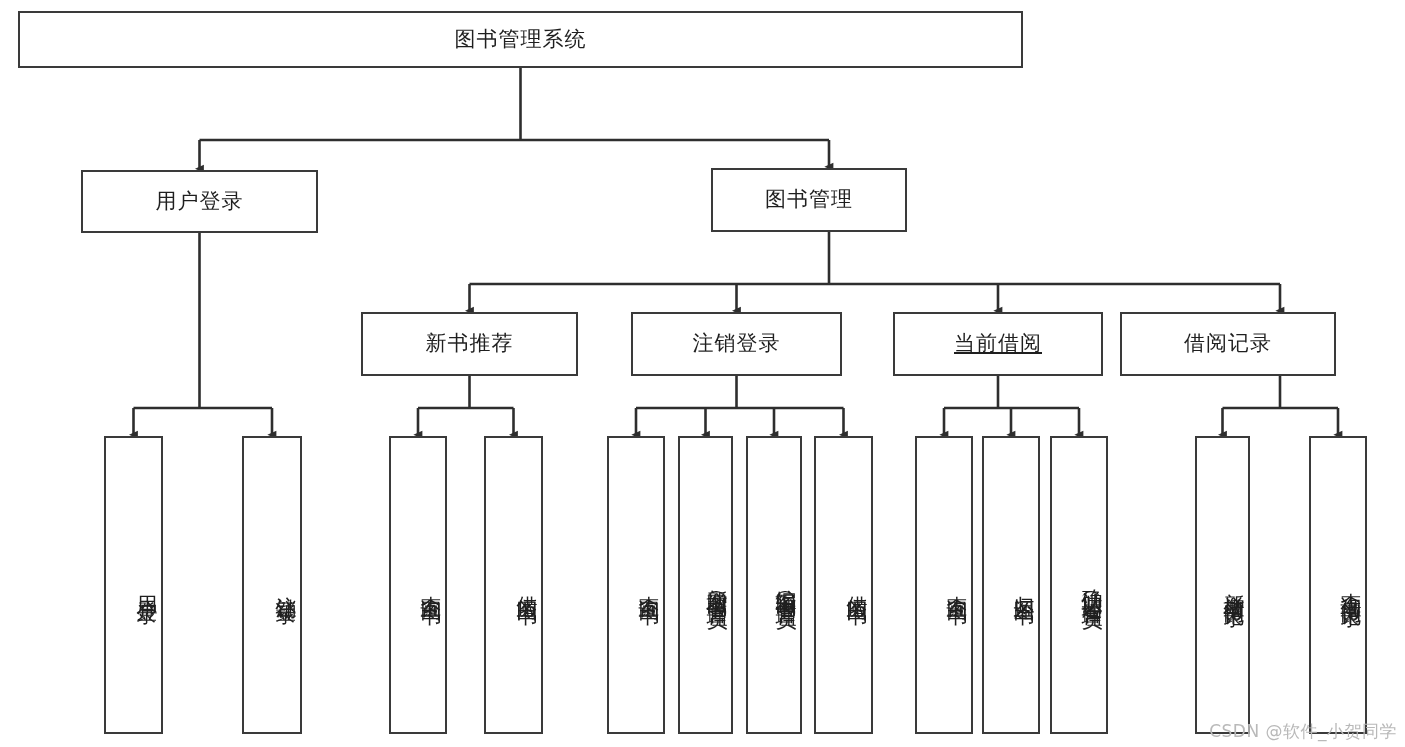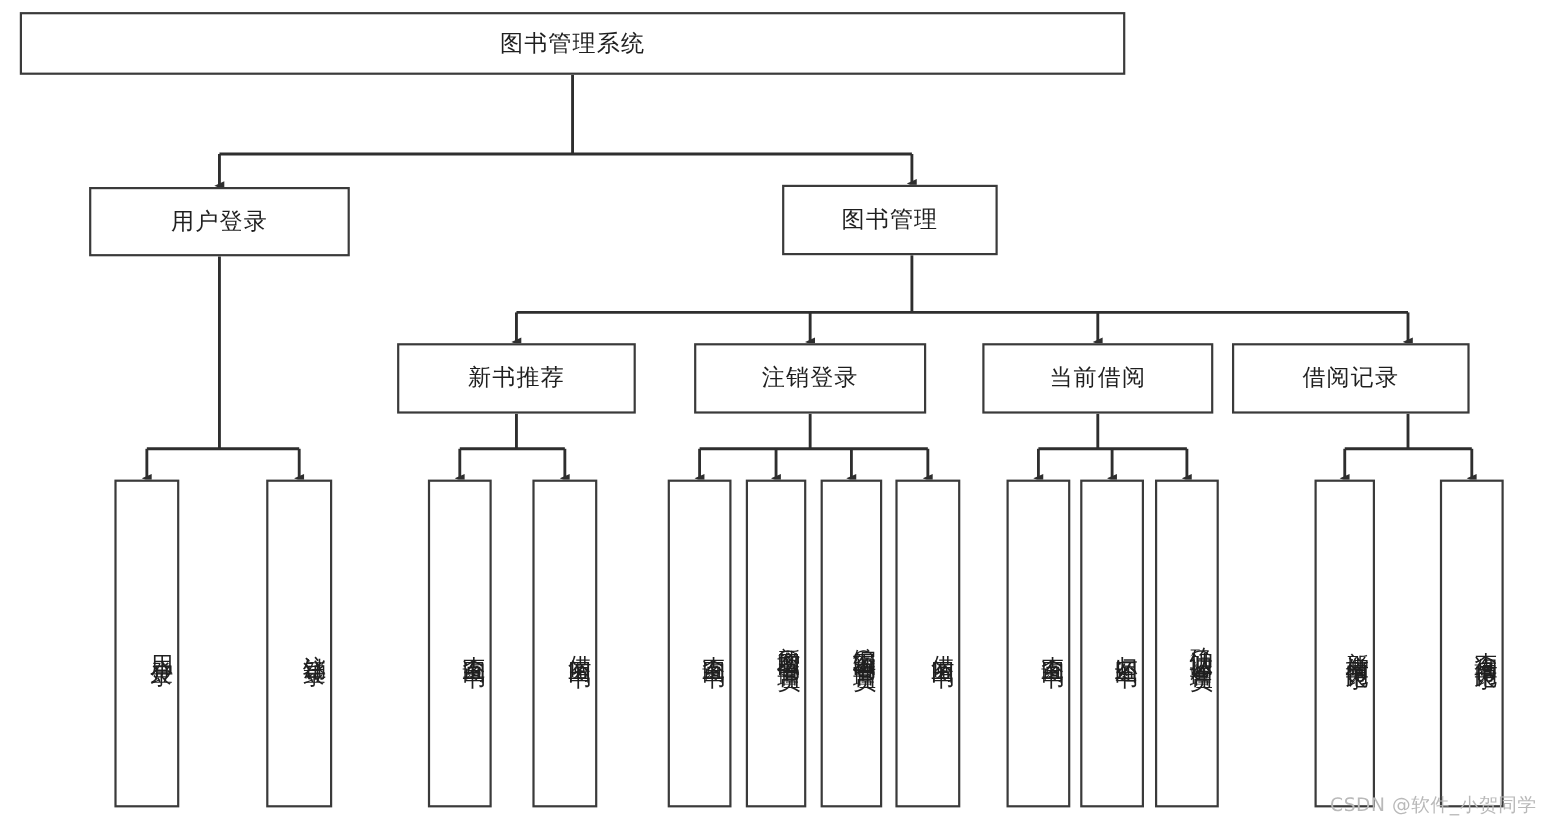--- a/index.html
+++ b/index.html
@@ -129,21 +129,21 @@
       </div>
       <div class="node horiz" style="left: 711px; top: 168px; width: 196px; height: 64px;">
         <span class="htext">图书管理</span>
       </div>
       <div class="node horiz" style="left: 361px; top: 312px; width: 217px; height: 64px;">
         <span class="htext">新书推荐</span>
       </div>
       <div class="node horiz" style="left: 631px; top: 312px; width: 211px; height: 64px;">
         <span class="htext">注销登录</span>
       </div>
-      <div class="node horiz" style="left: 893px; top: 312px; width: 210px; height: 64px;">
+      <div class="node horiz" style="left: 893px; top: 312px; width: 210px; height: 64px; text-decoration: underline;">
         <span class="htext">当前借阅</span>
       </div>
       <div class="node horiz" style="left: 1120px; top: 312px; width: 216px; height: 64px;">
         <span class="htext">借阅记录</span>
       </div>
       <div class="node vert mid" style="left: 104px; top: 436px; width: 59px; height: 298px;">
         <span class="vtext">用户登录</span>
       </div>
       <div class="node vert mid" style="left: 242px; top: 436px; width: 60px; height: 298px;">
         <span class="vtext">注销登录</span>

